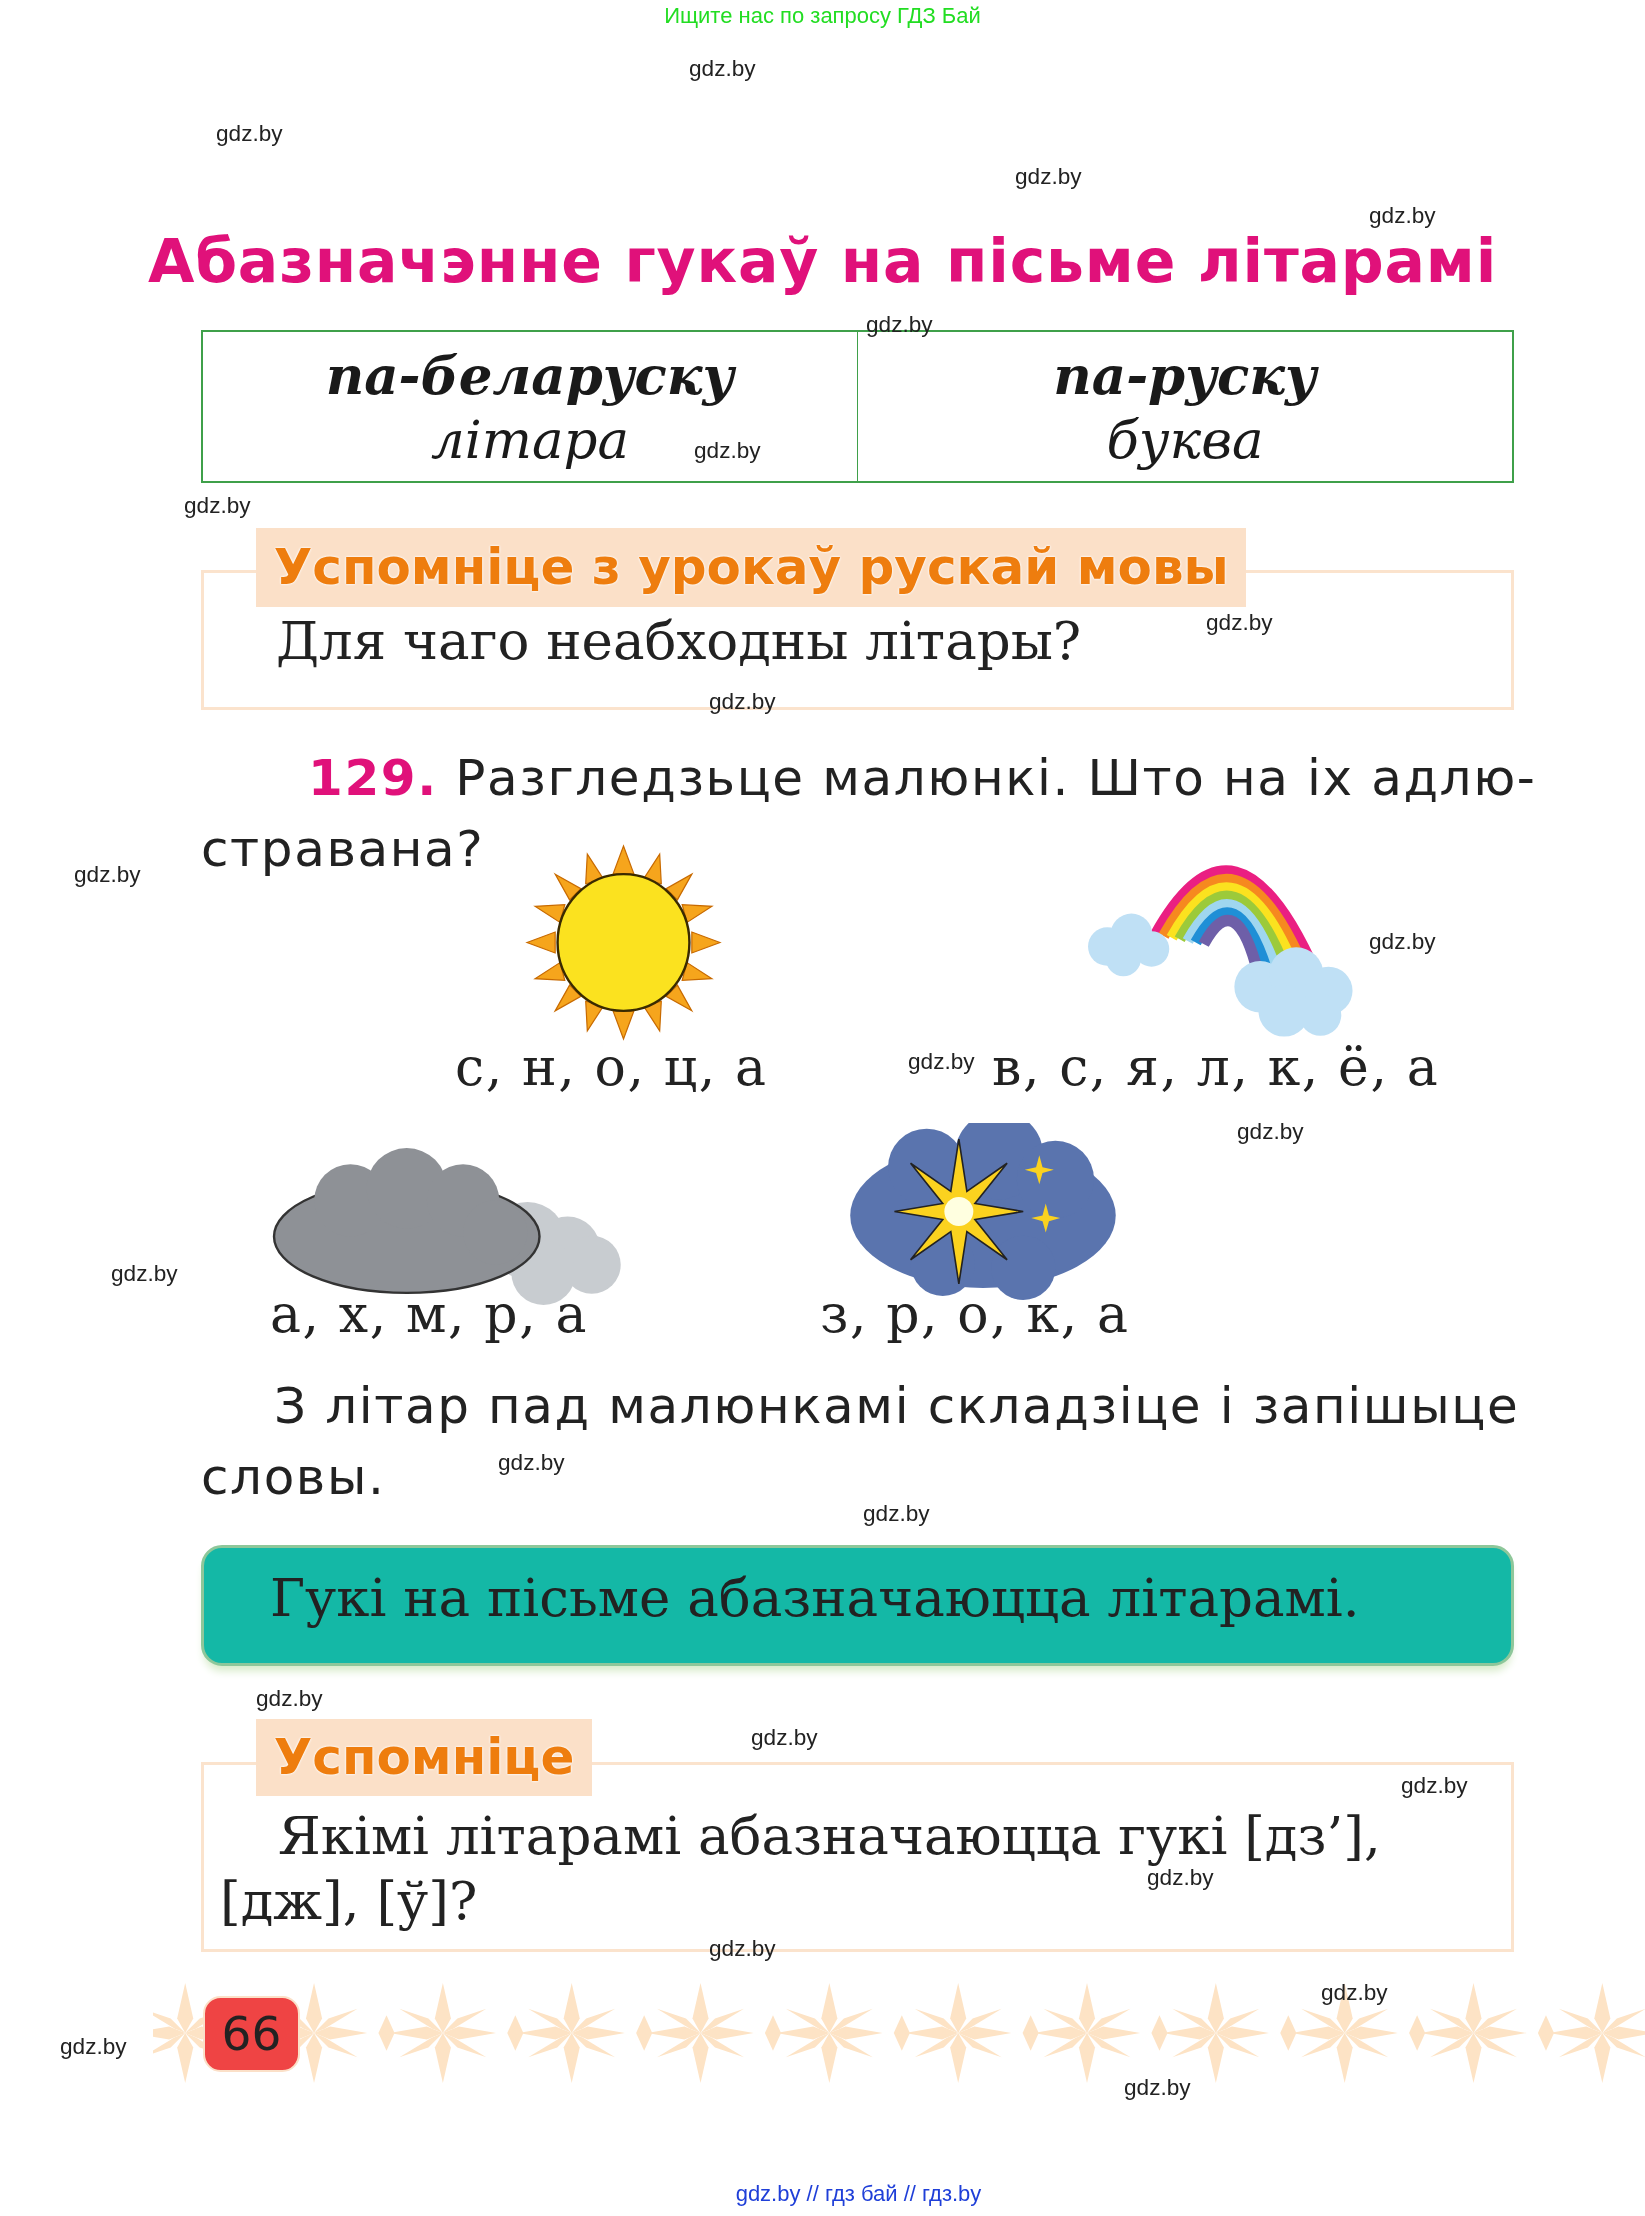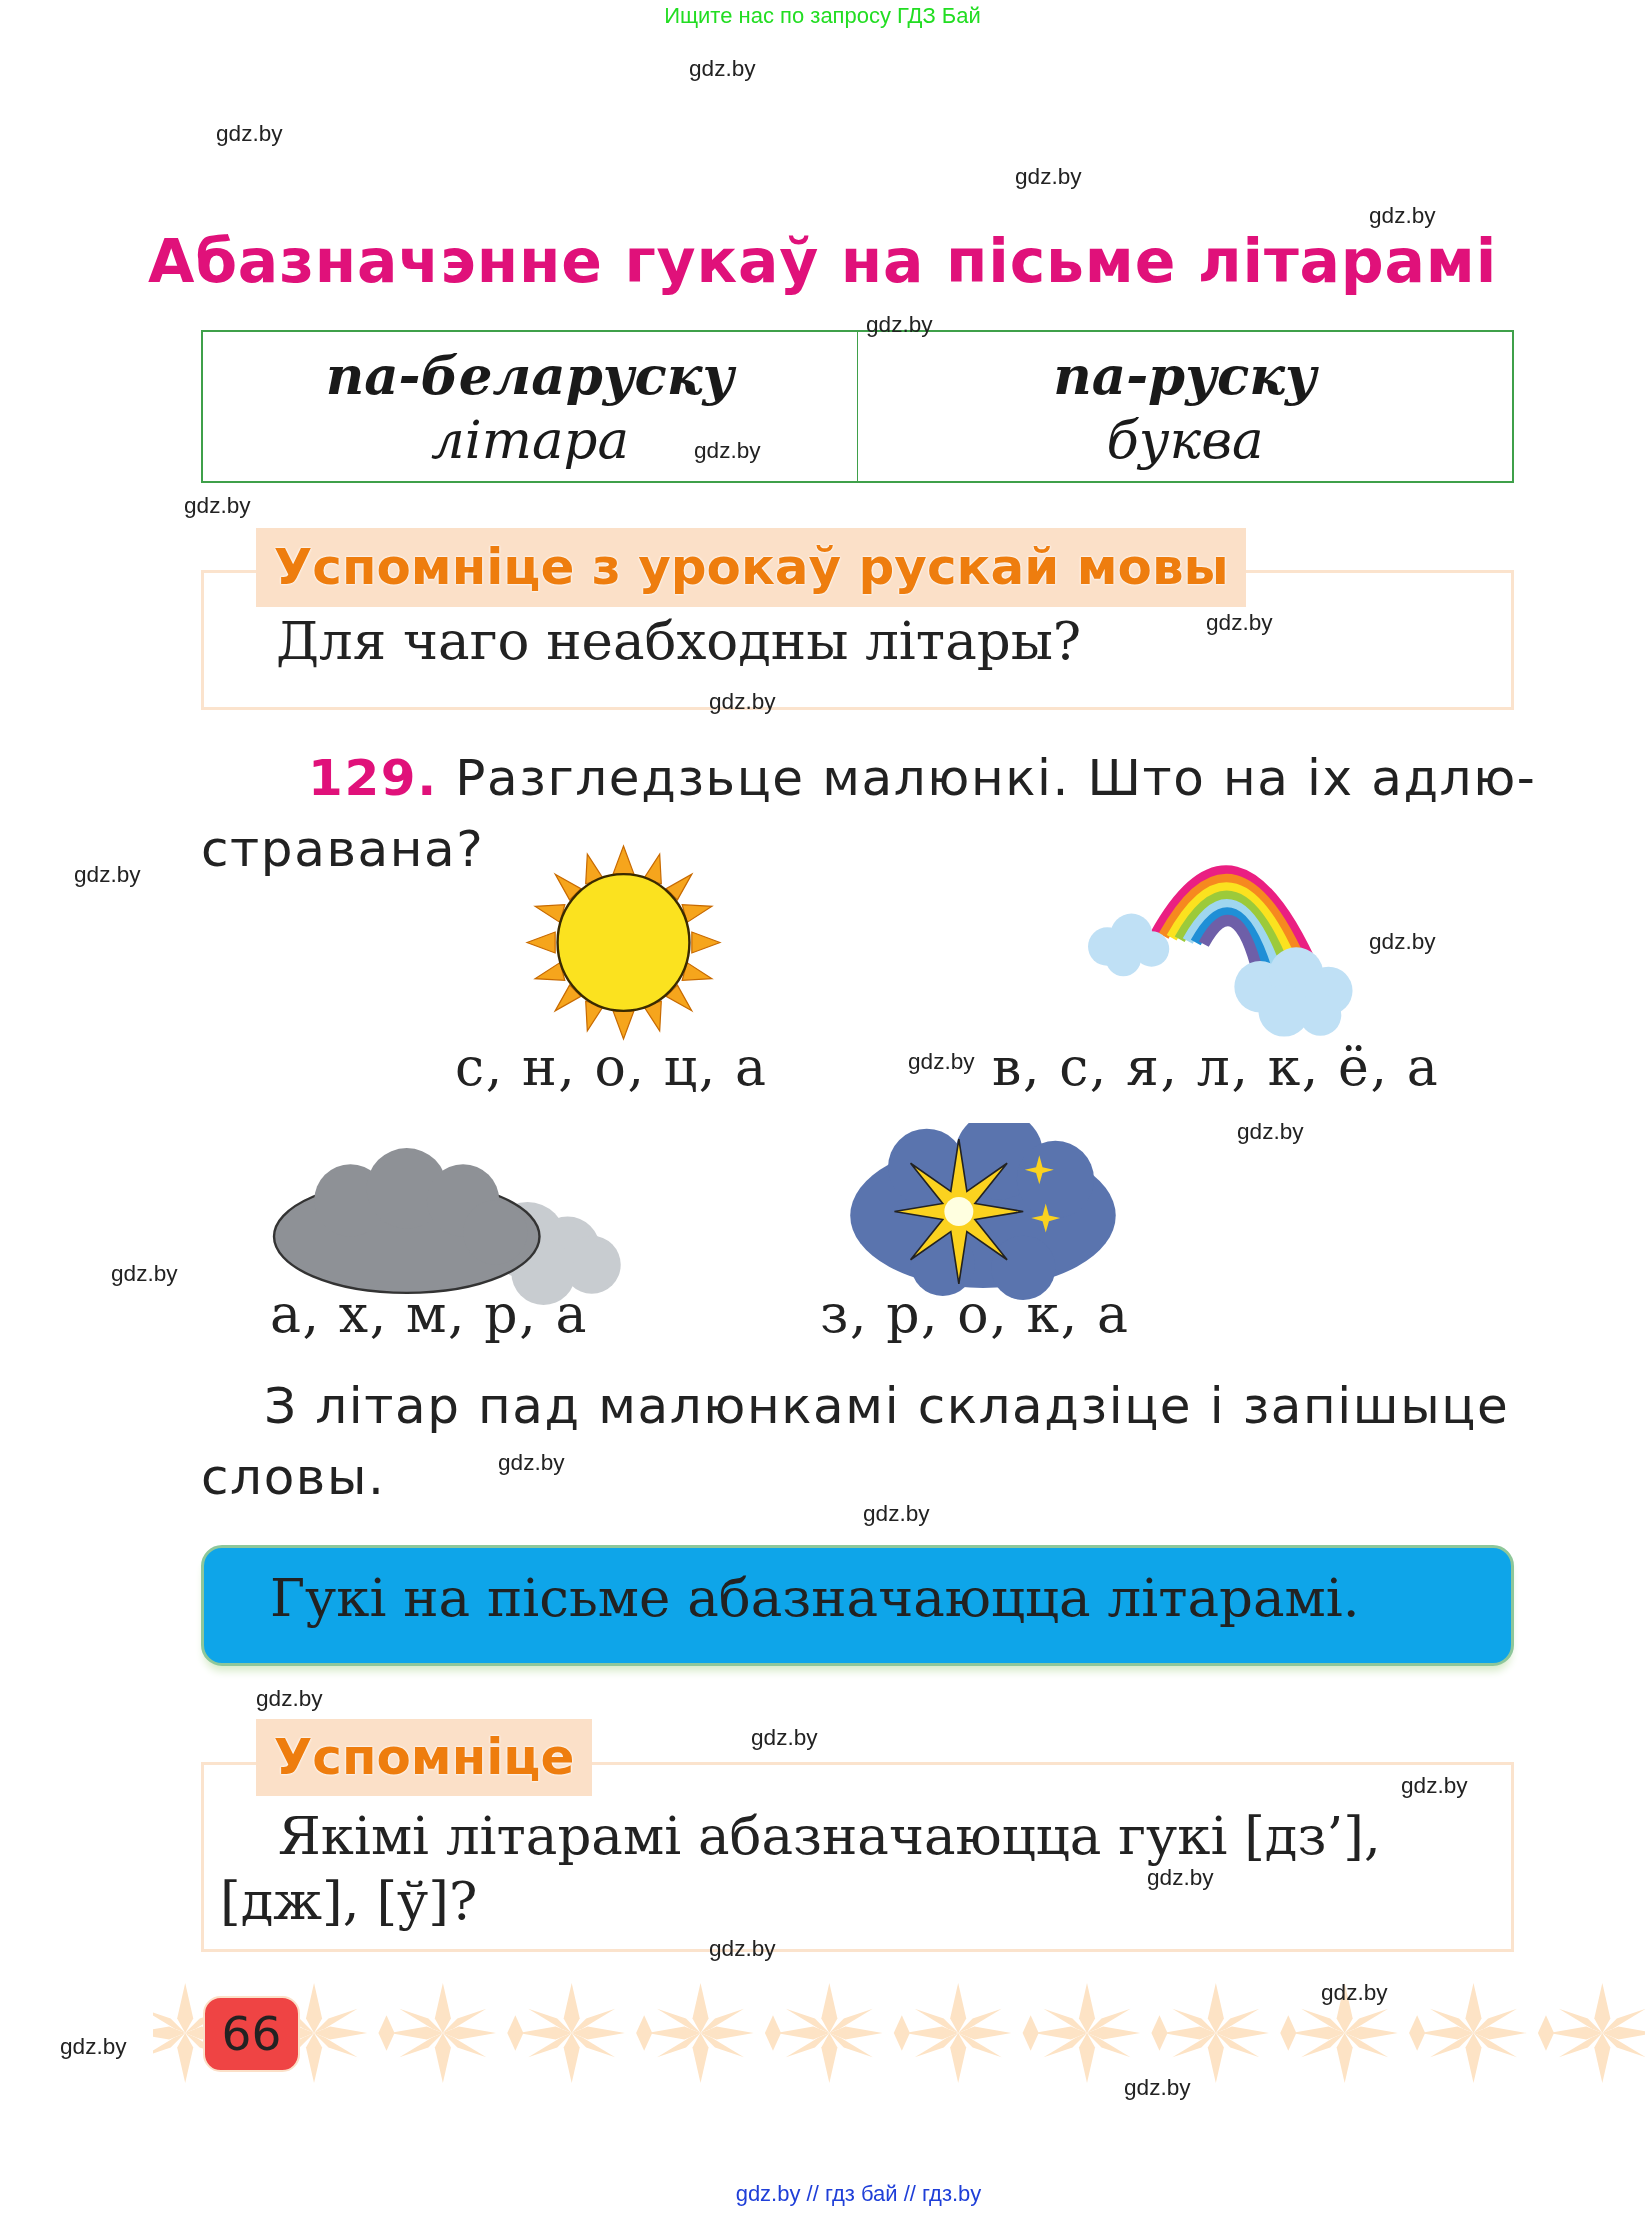--- a/index.html
+++ b/index.html
@@ -13,21 +13,21 @@
   .lang-cell { flex: 1; text-align: center; font-family: "DejaVu Serif", serif; font-style: italic; }
   .lang-cell + .lang-cell { border-left: 1.6px solid #3fa04a; }
   .lang-head { font-weight: bold; font-size: 53px; margin-top: 9.7px; line-height: 66px; }
   .lang-word { font-size: 53px; line-height: 64px; }
   .recall-box { position: absolute; left: 201px; border: 3.2px solid #fbe3cd; box-sizing: border-box; background: #fff; }
   .recall-tag { position: absolute; background: #fbe0c8; color: #ee7d0e; font-family: "DejaVu Sans", sans-serif; font-weight: bold; font-size: 50px; padding: 0 17.7px; line-height: 79px; text-shadow: 0 0 2.4px #fff, 0 0 2.4px #fff; text-align: center; }
   .serif-text { font-family: "DejaVu Serif", serif; font-size: 53px; color: #222; }
   .sans-text { font-family: "DejaVu Sans", sans-serif; font-size: 50px; color: #222; letter-spacing: 1.6px; }
   .ex-num { color: #e0117a; font-weight: bold; margin-left: 30px; }
   .letters { position: absolute; font-family: "DejaVu Serif", serif; font-size: 52px; color: #222; white-space: nowrap; letter-spacing: 1.6px; }
-  .rule-box { position: absolute; left: 201px; top: 1545px; width: 1313px; height: 121px; border: 3.2px solid #8ec79a; border-radius: 21px; background: #0ea5e9; box-sizing: border-box; box-shadow: 0 8px 8px -3.2px #d7ebc9; }
+  .rule-box { position: absolute; left: 201px; top: 1545px; width: 1313px; height: 121px; border: 3.2px solid #8ec79a; border-radius: 21px; background: #14b8a6; box-sizing: border-box; box-shadow: 0 8px 8px -3.2px #d7ebc9; }
   .rule-text { position: absolute; left: 66px; top: 19.3px; font-family: "DejaVu Serif", serif; font-size: 53px; color: #222; white-space: nowrap; }
   .page-num { position: absolute; left: 203px; top: 1996px; width: 93px; height: 72px; border: 2.4px solid #fbe0c8; border-radius: 17.7px; background: #ef4444; text-align: center; font-family: "DejaVu Sans", sans-serif; font-size: 47px; line-height: 72px; color: #222; }
   .ornament { position: absolute; left: 153px; top: 1983px; width: 1492px; height: 100px; }
 </style>
 </head>
 <body>
 
 <div class="top-banner">Ищите нас по запросу ГДЗ Бай</div>
 
 <div class="wm" style="left:689px;top:56px">gdz.by</div>
@@ -156,21 +156,21 @@
   </g>
   <polygon points="140,20 150,85 200,50 160,100 220,110 160,120 200,170 150,135 140,200 130,135 80,170 120,120 60,110 120,100 80,50 130,85" fill="#fbd21f" stroke="#222" stroke-width="2"></polygon>
   <circle cx="140" cy="110" r="18" fill="#ffffe0"></circle>
   <polygon points="240,40 244,55 258,58 244,62 240,76 236,62 222,58 236,55" fill="#fbd21f"></polygon>
   <polygon points="248,100 252,115 266,118 252,122 248,136 244,122 230,118 244,115" fill="#fbd21f"></polygon>
 </svg>
 
 <div class="letters" style="left:270px;top:1284px">а, х, м, р, а</div>
 <div class="letters" style="left:820px;top:1284px">з, р, о, к, а</div>
 
-<div class="sans-text abs" style="left:264px;top:1377px;white-space:nowrap">З літар пад малюнкамі складзіце і запішыце</div>
+<div class="sans-text abs" style="left:274px;top:1377px;white-space:nowrap">З літар пад малюнкамі складзіце і запішыце</div>
 <div class="sans-text abs" style="left:201px;top:1448px">словы.</div>
 
 <div class="rule-box">
   <div class="rule-text">Гукі на пісьме абазначаюцца літарамі.</div>
 </div>
 
 <div class="recall-box" style="top:1762px;width:1313px;height:190px">
   <div class="serif-text abs" style="left:74px;top:40px;white-space:nowrap">Якімі літарамі абазначаюцца гукі [дз’],</div>
   <div class="serif-text abs" style="left:16px;top:105px;white-space:nowrap">[дж], [ў]?</div>
 </div>

